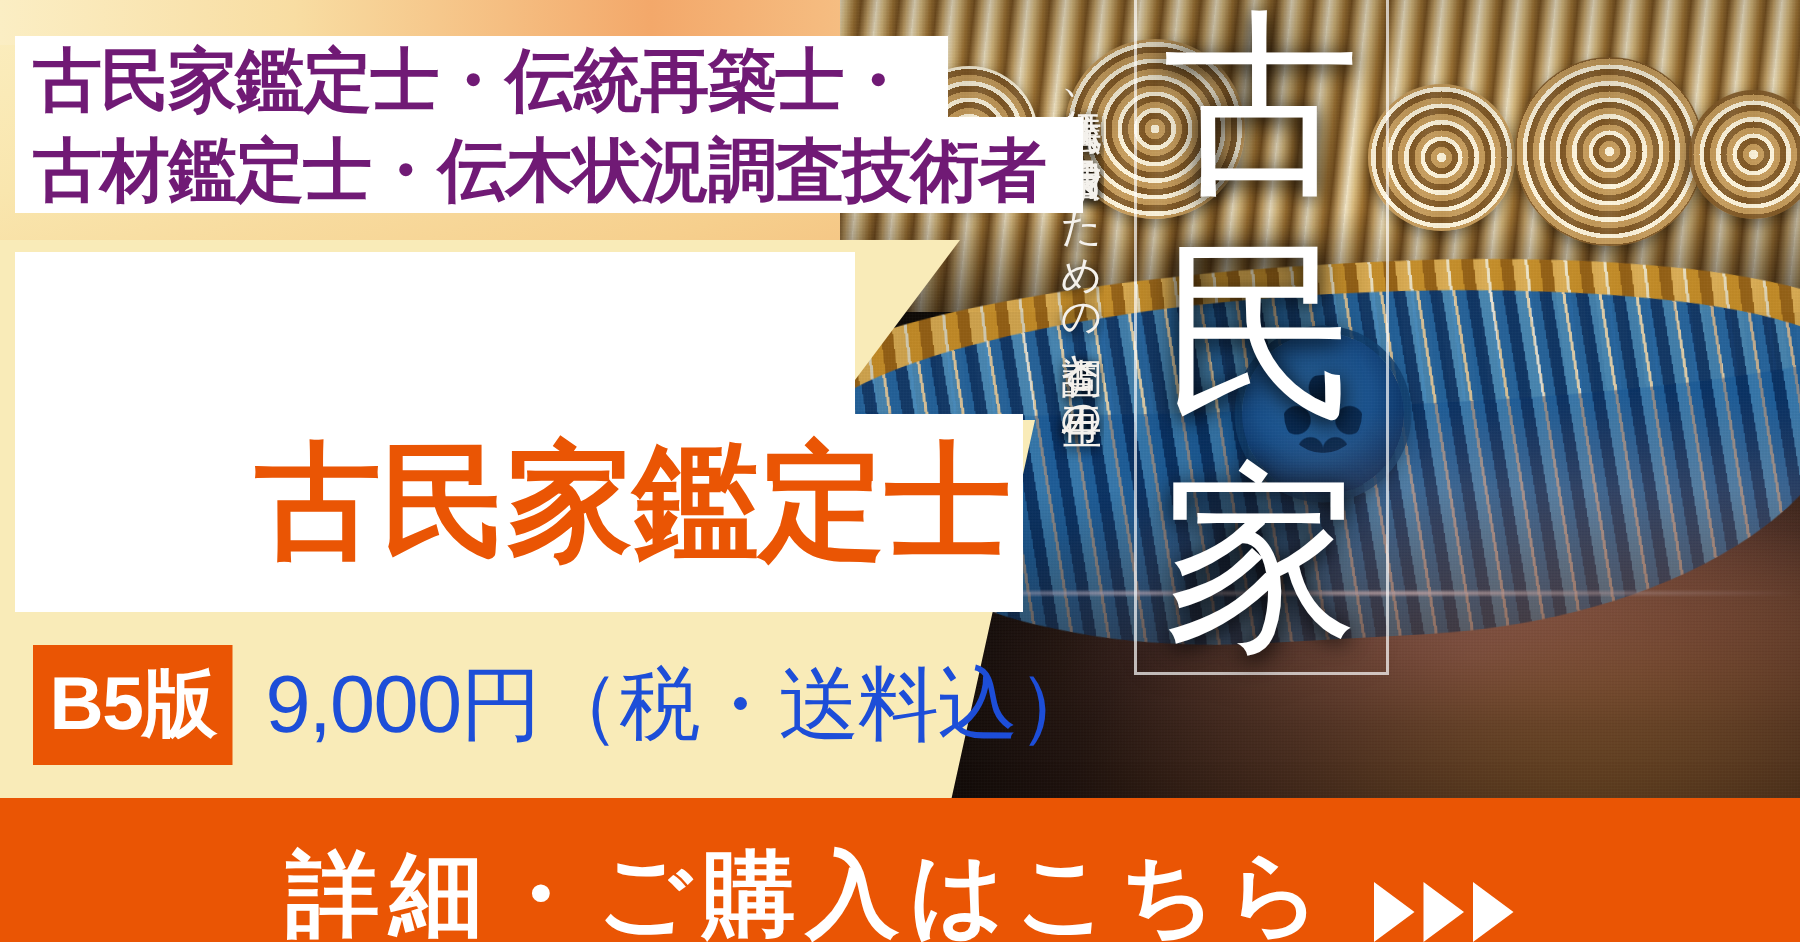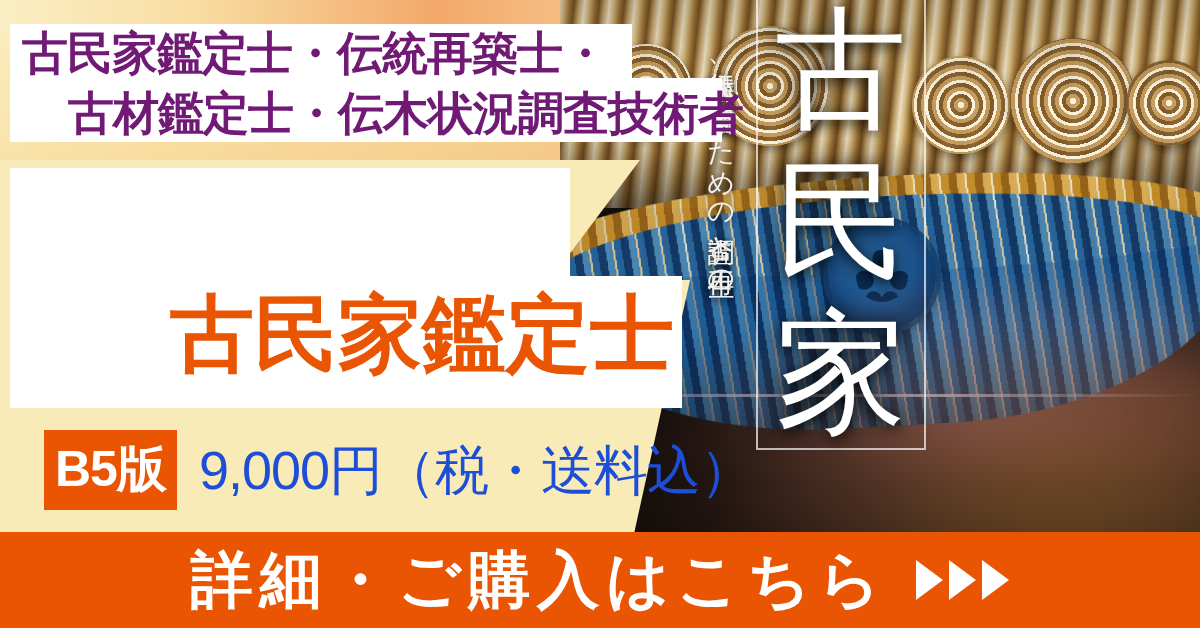--- a/index.html
+++ b/index.html
@@ -181,38 +181,38 @@
     position:absolute; left:22px;
     width:720px;
     color:#701a75;
     font-weight:700;
     font-size:46px;
     line-height:1;
     letter-spacing:-1px;
     white-space:nowrap;
   }
   .subline1{ top:30px; }
-  .subline2{ top:90px;margin-left:46px; }
+  .subline2{ top:90px; }
 
   .bigline{
     position:absolute;
     color:#ea5504;
     font-weight:700;
     font-size:84px;
     line-height:1;
     letter-spacing:0px;
     white-space:nowrap;
   }
   .bigline1{ left:24px;  top:184px; }
   .bigline2{ left:170px; top:292px; }
 
   
   .priceRow{
     position:absolute; left:22px; top:430px;
-    display:flex; align-items:center; gap:22px;margin-left:22px;
+    display:flex; align-items:center; gap:22px;
   }
   .badge{
     background:#ea5504;
     color:#ffffff;
     font-weight:700;
     font-size:50px;
     line-height:1;
     padding:14px 11px 16px;
     letter-spacing:-1px;
     white-space:nowrap;
@@ -222,21 +222,21 @@
     font-size:54px;
     line-height:1;
     letter-spacing:-1px;
     white-space:nowrap;
   }
 
   
   .cta{
     position:absolute; left:0; top:532px; width:1200px; height:96px;
     background:#ea5504;
-    display:flex; align-items:center; justify-content:center; gap:22px;
+    display:flex; align-items:flex-end; justify-content:center; gap:22px;
   }
   .ctaText{
     color:#ffffff;
     font-weight:700;
     font-size:62px;
     line-height:1;
     letter-spacing:7px;
     white-space:nowrap;
   }
   .arrows{ display:flex; align-items:center; gap:6px; margin-left:6px; }

